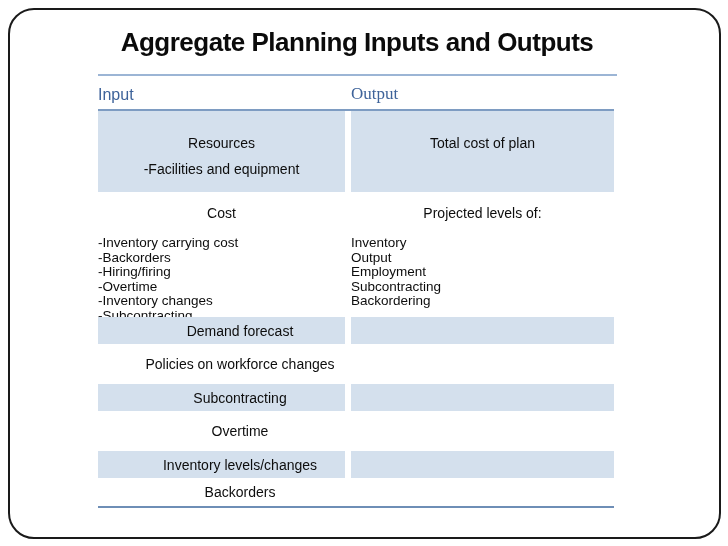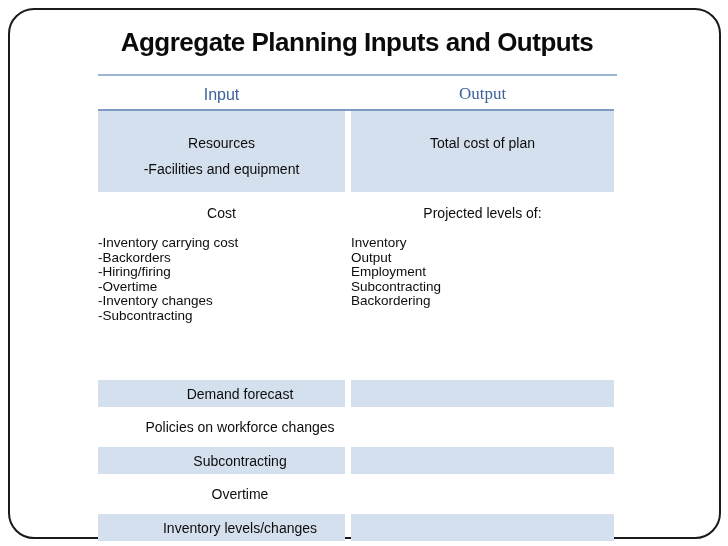--- a/index.html
+++ b/index.html
@@ -32,32 +32,32 @@
   .io-table{
     position:absolute;left:98px;top:84px;width:516px;
   }
   .grid-row{
     display:grid;grid-template-columns:247px 6px 263px;
   }
   .hdr-row{
     height:25px;align-items:end;border-bottom:2px solid var(--header-rule);
   }
   .hdr-cell{
-    text-align:center;color:var(--header-text);padding-bottom:6px;
+    color:var(--header-text);padding-bottom:6px;
   }
   .hdr-input{font-size:16px;font-family:"Liberation Sans", sans-serif;}
   .hdr-output{font-size:17px;font-family:"Liberation Serif", serif;}
   .shaded .cell{background:var(--band);}
   .cell{min-height:100%;}
   
   .row1{height:81px;}
   .row1 .line{font-size:14px;line-height:26px;text-align:center;}
   .row1 .cell{padding-top:19px;box-sizing:border-box;}
   
-  .row2{height:188px;}
+  .row2{height:125px;}
   .row2 .heading{font-size:14px;line-height:26px;text-align:center;padding-top:8px;}
   .row2 .tight-list{margin-top:10px;text-align:left;font-size:13.5px;line-height:14.5px;}
   
   .simple .cell{display:flex;align-items:center;justify-content:center;font-size:14px;padding-left:37px;}
   .h27{height:27px;}
   .h28{height:28px;}
   .h29{height:40px;}
   .h30{height:40px;}
   .bottom-rule{height:2px;background:var(--bottom-rule);}
 </style>

